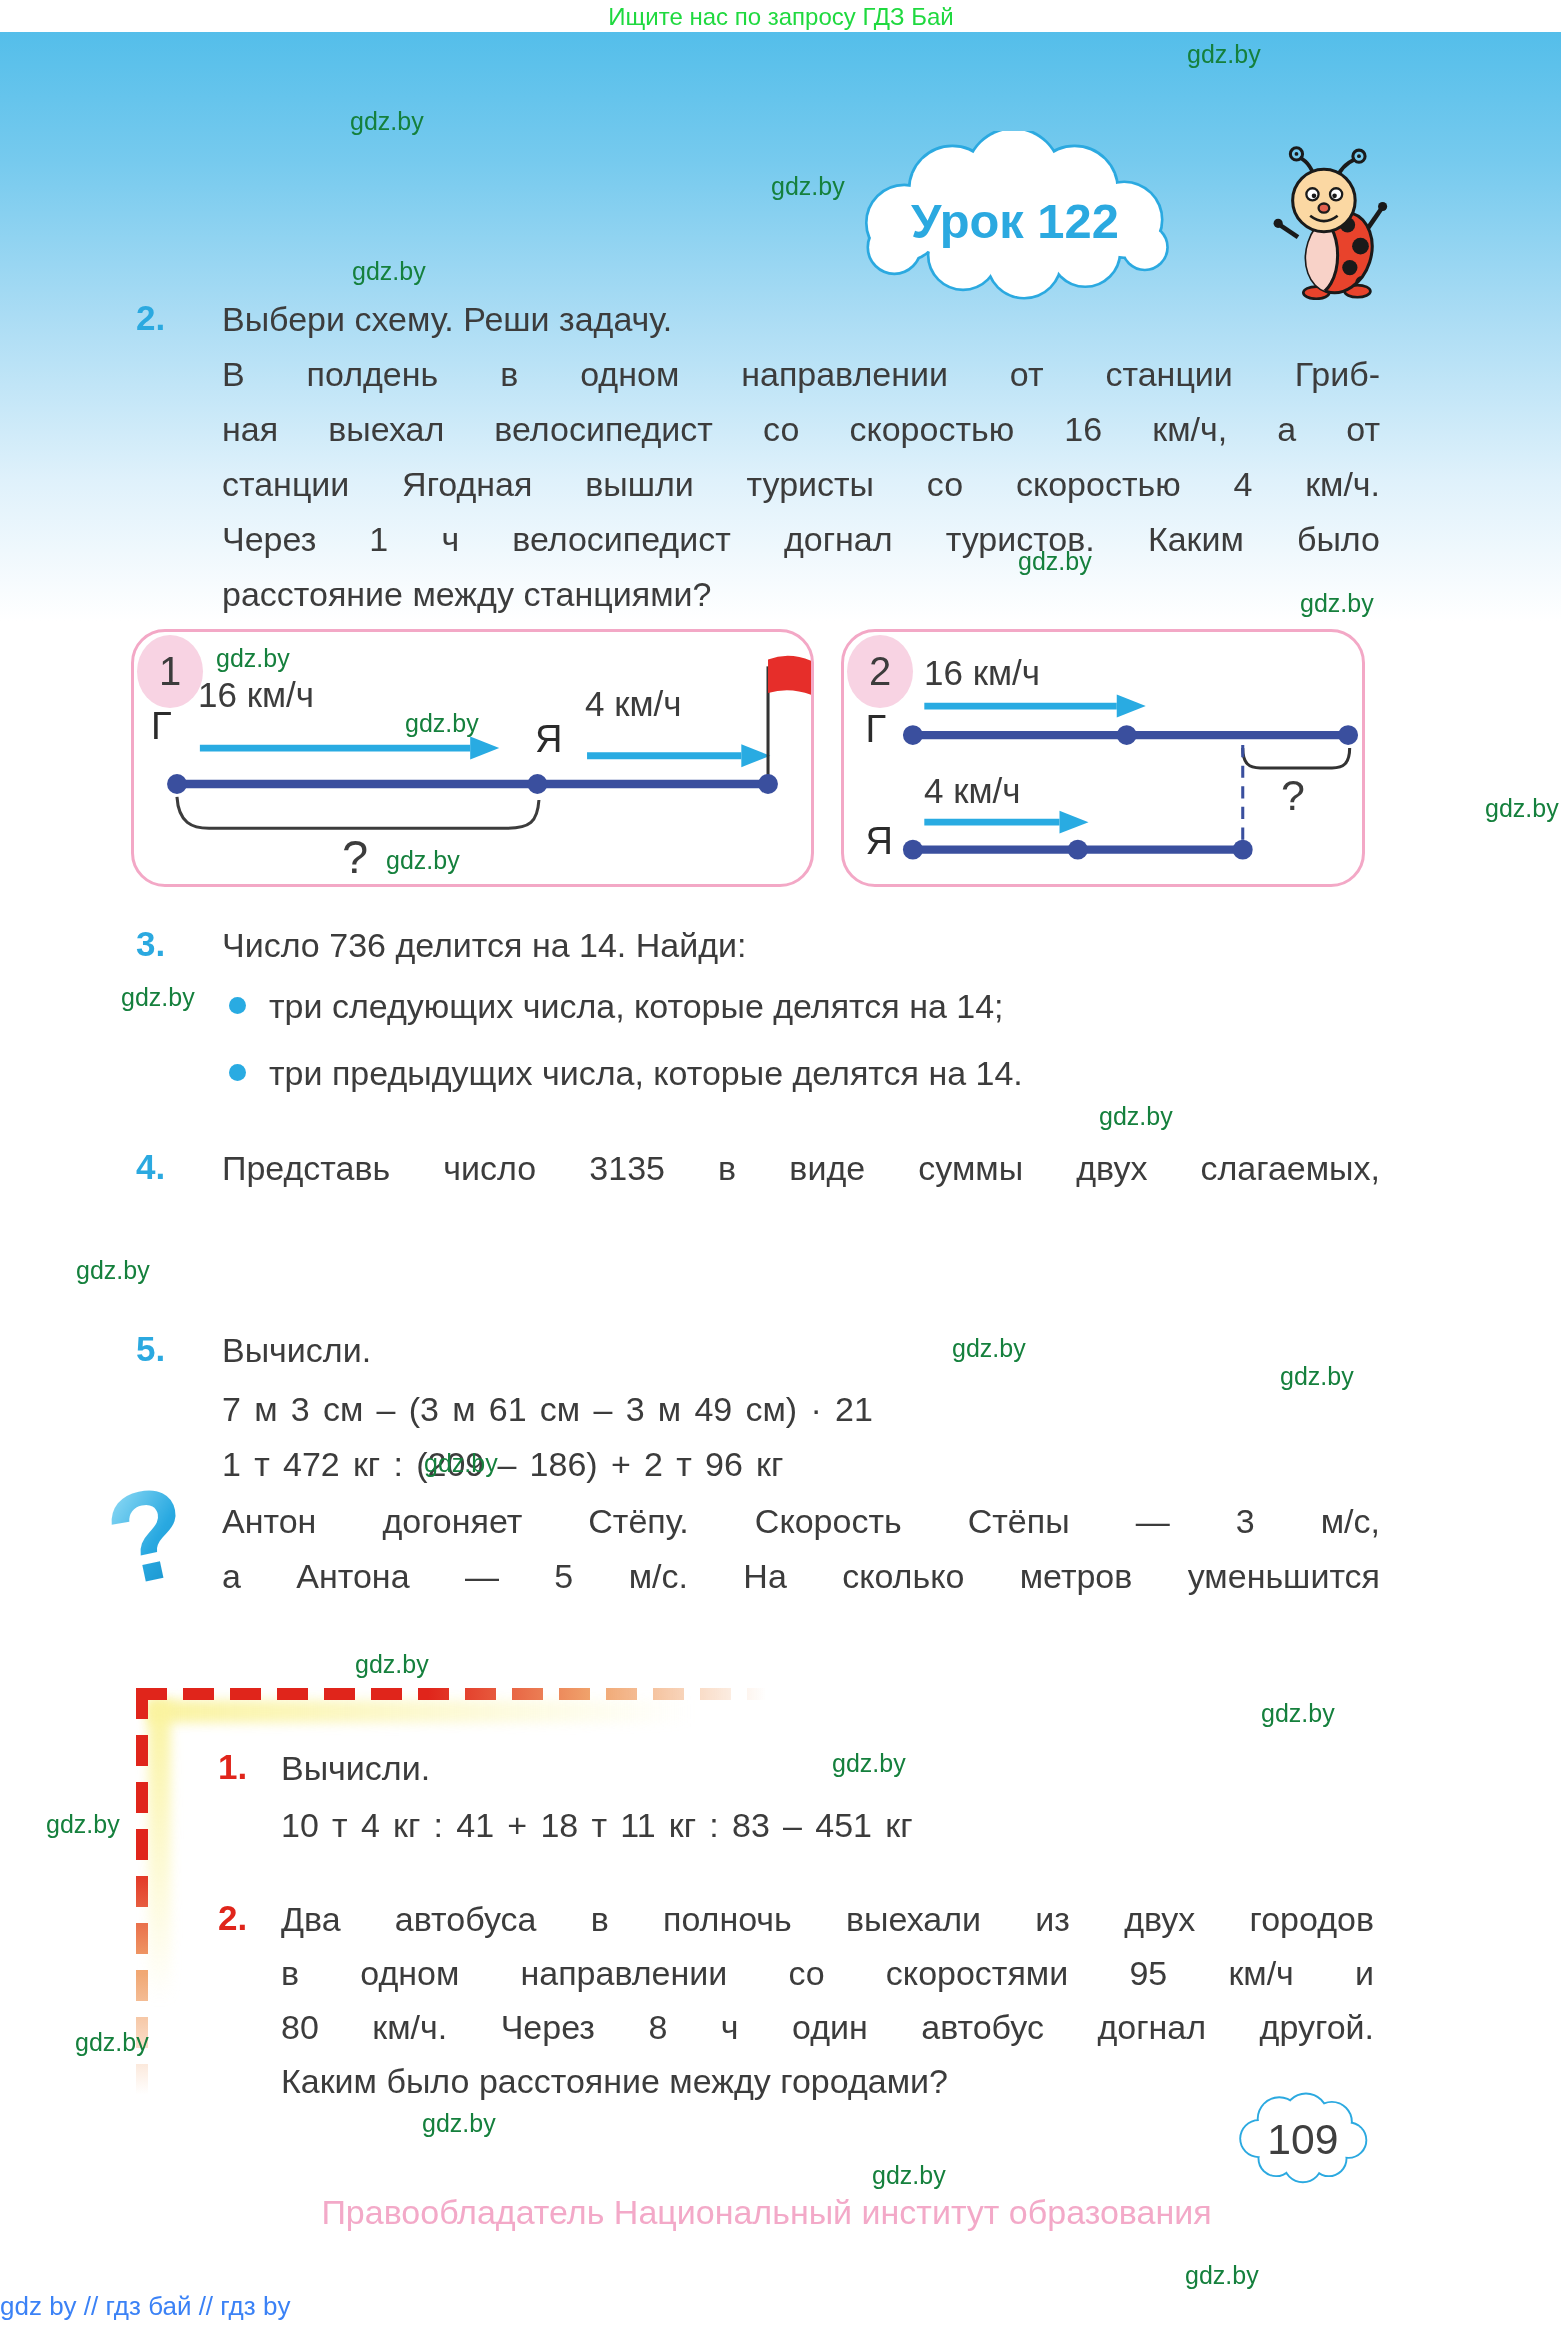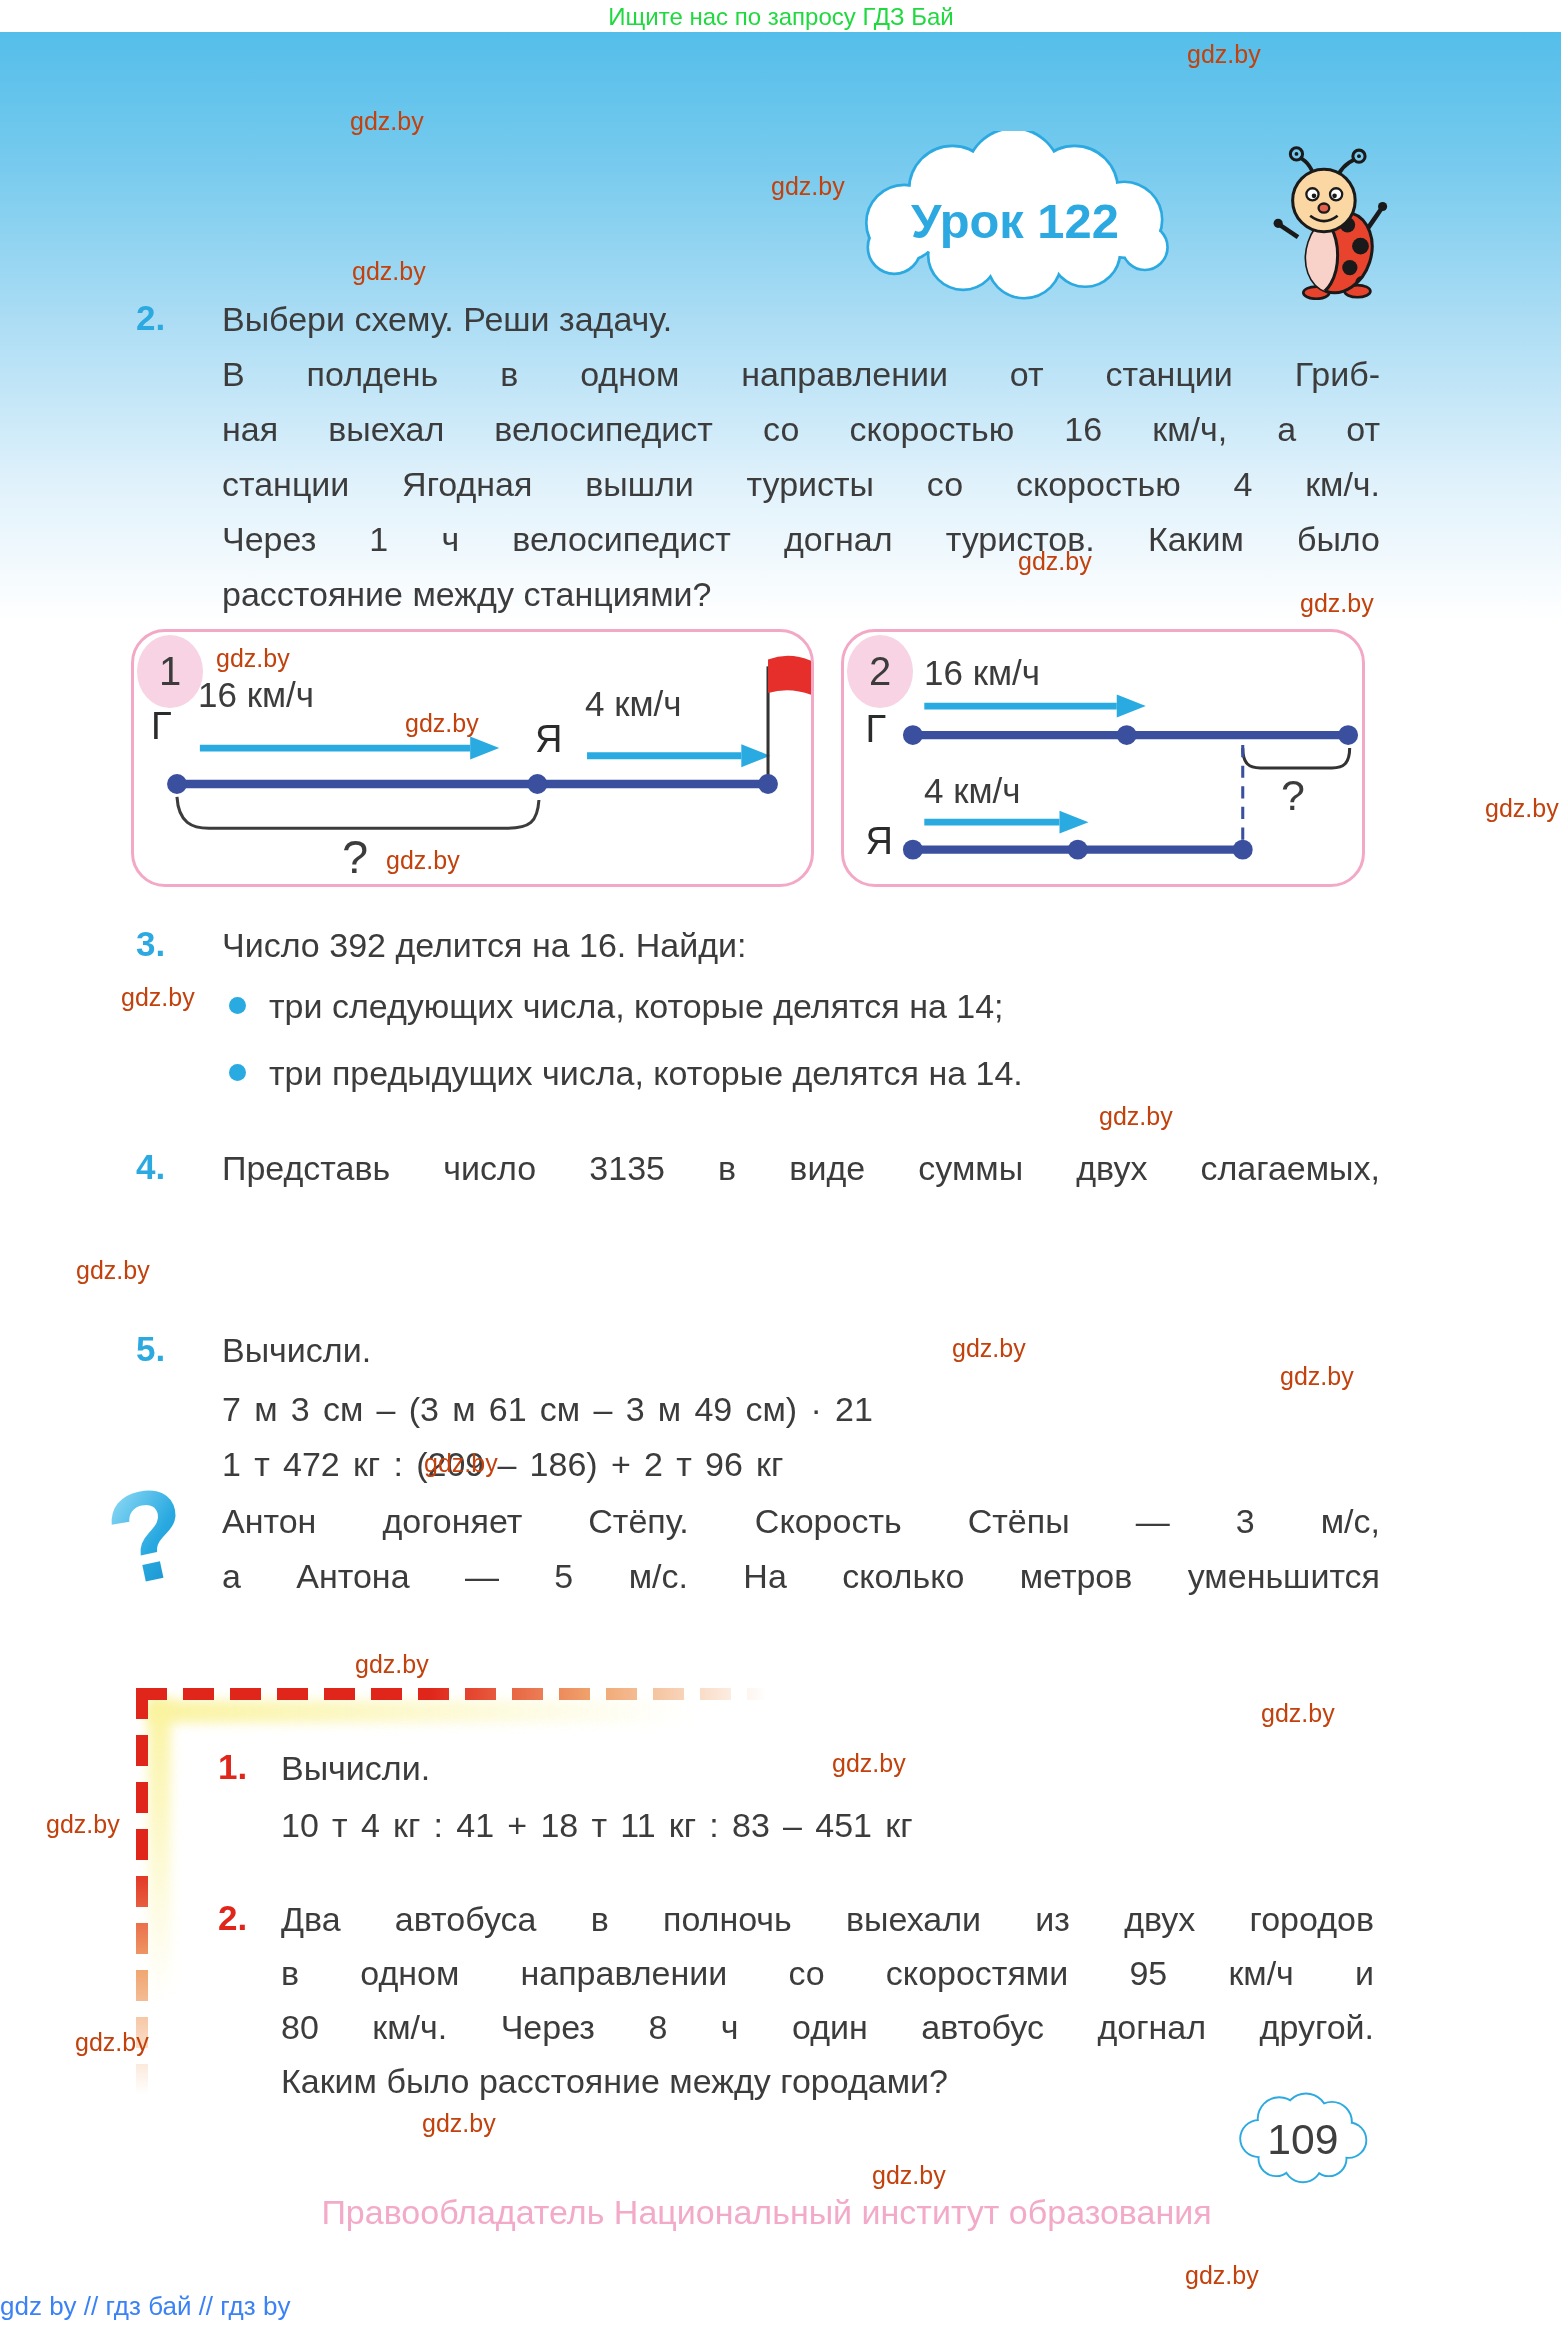--- a/index.html
+++ b/index.html
@@ -6,21 +6,21 @@
   #page{position:relative;width:1562px;height:2330px;background:#ffffff;overflow:hidden;
         font-family:"Liberation Sans",sans-serif;color:#3c3c3c;}
   .abs{position:absolute;}
   
   #promo-strip{left:0;top:0;width:1562px;height:16px;background:#fff;text-align:center;}
   #promo-text{display:inline-block;margin-top:3.1px;font-size:24px;color:#1fd93f;}
   
   #sky{left:0;top:32px;width:1562px;height:589px;
        background:linear-gradient(180deg,#54beea 0%,#76caee 22%,#aadcf4 48%,#dff1fb 76%,#ffffff 100%);}
   
-  .wm{position:absolute;font-size:25px;color:#c2410c;white-space:nowrap;z-index:40;}
+  .wm{position:absolute;font-size:25px;color:#15803d;white-space:nowrap;z-index:40;}
   
   .num-blue{position:absolute;font-size:35px;font-weight:bold;color:#2ba9e0;z-index:5;}
   .num-red{position:absolute;font-size:35px;font-weight:bold;color:#e0251b;z-index:5;}
   .tline{position:absolute;left:222px;width:1158px;font-size:34px;line-height:43px;color:#3c3c3c;z-index:5;white-space:nowrap;}
   .jline{position:absolute;left:222px;width:1158px;font-size:34px;line-height:43px;color:#3c3c3c;z-index:5;
          text-align:justify;text-align-last:justify;white-space:normal;}
   .expr{word-spacing:3.8px;}
   
   .scheme-box{position:absolute;background:#fff;border:3.8px solid #f3a8c6;border-radius:34px;z-index:6;}
   .scheme-num{position:absolute;width:66px;height:73px;border-radius:50%;background:#f8d3e3;
@@ -181,21 +181,21 @@
     </svg>
     <div class="scheme-num" style="left:3.1px;top:3.1px;">2</div>
     <div class="sspeed" style="left:80px;top:21.4px;">16 км/ч</div>
     <div class="slabel" style="left:21.4px;top:76px;">Г</div>
     <div class="squest" style="left:437px;top:139px;font-size:43px;">?</div>
     <div class="sspeed" style="left:80px;top:139px;">4 км/ч</div>
     <div class="slabel" style="left:21.4px;top:188px;">Я</div>
   </div>
 
   <div class="num-blue" style="left:136px;top:924px;">3.</div>
-  <div class="tline" style="top:924px;">Число 392 делится на 16. Найди:</div>
+  <div class="tline" style="top:924px;">Число 736 делится на 14. Найди:</div>
   <div class="bullet-dot" style="left:229px;top:997px;"></div>
   <div class="tline" style="left:269px;top:985px;">три следующих числа, которые делятся на 14;</div>
   <div class="bullet-dot" style="left:229px;top:1064px;"></div>
   <div class="tline" style="left:269px;top:1052px;">три предыдущих числа, которые делятся на 14.</div>
 
   <div class="num-blue" style="left:136px;top:1147px;">4.</div>
   <div class="jline" style="top:1147px;">Представь число 3135 в виде суммы двух слагаемых,</div>
 
   <div class="num-blue" style="left:136px;top:1329px;">5.</div>
   <div class="tline" style="top:1329px;">Вычисли.</div>

